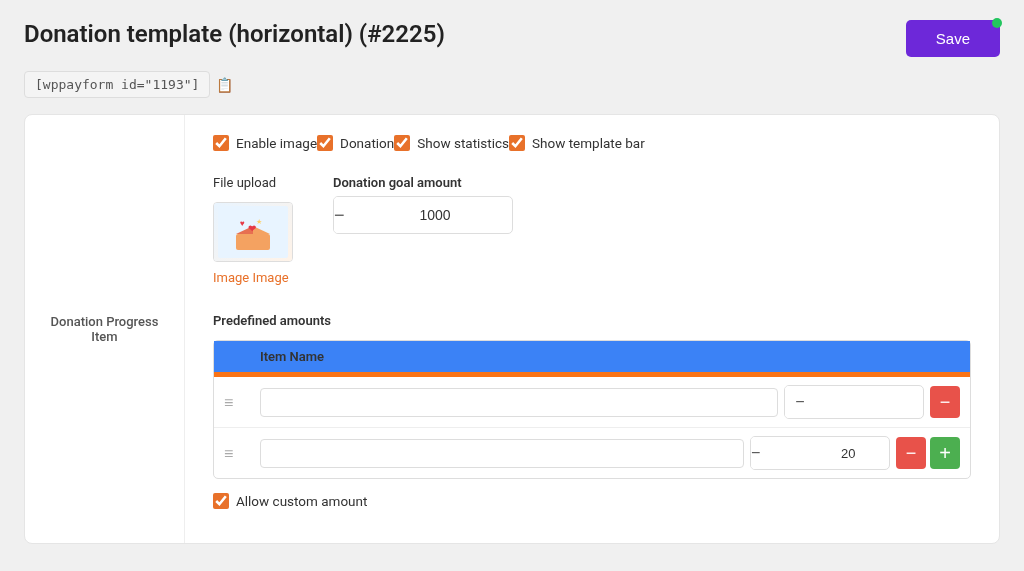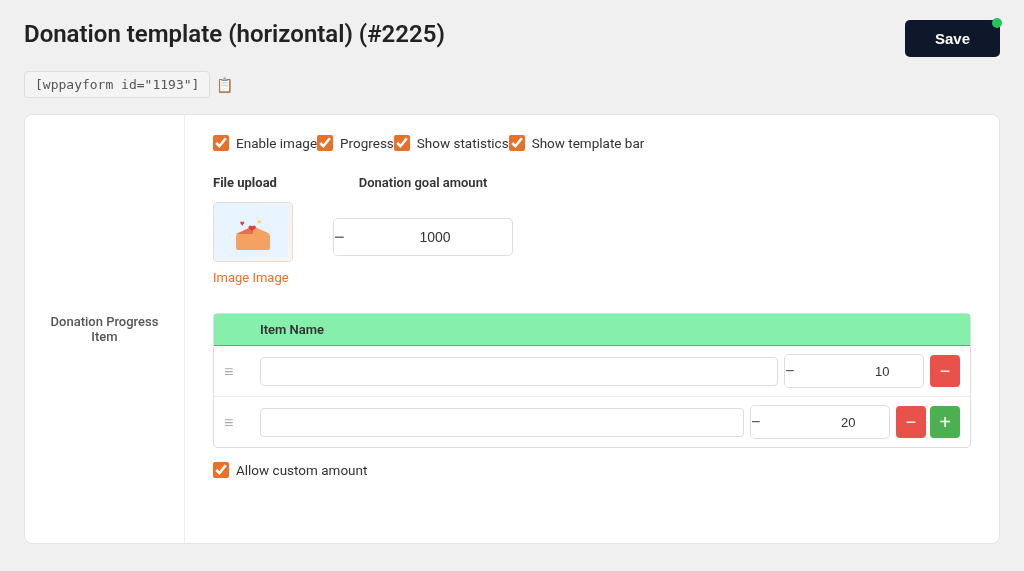--- a/index.html
+++ b/index.html
@@ -26,27 +26,27 @@
       font-weight: 600;
       color: #222;
     }
     .header-right {
       display: flex;
       align-items: center;
       gap: 10px;
       position: relative;
     }
     .save-btn {
-      background: #0f172a;
+      background: #6d28d9;
       color: #fff;
       border: none;
       border-radius: 5px;
       padding: 10px 30px;
       font-size: 15px;
-      font-weight: 700;
+      font-weight: 400;
       cursor: pointer;
     }
     .green-dot {
       width: 10px;
       height: 10px;
       background: #22c55e;
       border-radius: 50%;
       position: absolute;
       top: -2px;
       right: -2px;
@@ -120,21 +120,21 @@
       align-items: flex-start;
       margin-bottom: 28px;
     }
     .file-upload-section {
       display: flex;
       flex-direction: column;
       gap: 8px;
     }
     .file-upload-label {
       font-size: 13px;
-      font-weight: 700;
+      font-weight: 400;
       color: #333;
       margin-bottom: 4px;
     }
     .image-preview {
       width: 80px;
       height: 60px;
       border: 1px solid #ddd;
       border-radius: 4px;
       overflow: hidden;
       background: #f9f9f9;
@@ -153,22 +153,21 @@
     }
     .change-image-link {
       color: #e8712a;
       font-size: 13px;
       cursor: pointer;
       text-decoration: none;
     }
     .donation-goal-section {
       display: flex;
       flex-direction: column;
-      gap: 24px;
-      align-items: center;
+      gap: 2px;
     }
     .donation-goal-label {
       font-size: 13px;
       font-weight: 600;
       color: #333;
       margin-bottom: 4px;
     }
     .number-input-group {
       display: flex;
       align-items: center;
@@ -208,22 +207,22 @@
       margin-bottom: 12px;
     }
     .amounts-table {
       border: 1px solid #ddd;
       border-radius: 5px;
       overflow: visible;
       width: 100%;
     }
     .table-header {
       display: flex;
-      background: #86efac;
-      border-bottom: 1px solid #f97316;
+      background: #3b82f6;
+      border-bottom: 5px solid #f97316;
       padding: 8px 10px;
     }
     .th-drag { width: 36px; }
     .th-name { flex: 1; font-size: 13px; font-weight: 600; color: #333; }
     .th-price { width: 180px; font-size: 13px; font-weight: 600; color: #333; }
     .th-actions { width: 80px; }
     .table-row {
       display: flex;
       align-items: center;
       padding: 8px 10px;
@@ -346,21 +345,21 @@
 
     <div class="form-panel">
 
       <div class="checkbox-row">
         <label class="checkbox-item">
           <input type="checkbox" checked="" style="">
           <span>Enable image</span>
         </label>
         <label class="checkbox-item">
           <input type="checkbox" checked="" style="">
-          <span>Progress</span>
+          <span>Donation</span>
         </label>
         <label class="checkbox-item">
           <input type="checkbox" checked="" style="">
           <span>Show statistics</span>
         </label>
         <label class="checkbox-item">
           <input type="checkbox" checked="" style="">
           <span>Show template bar</span>
         </label>
       </div>
@@ -394,33 +393,33 @@
           <div class="donation-goal-label">Donation goal amount</div>
           <div class="number-input-group">
             <button class="num-btn">−</button>
             <input class="num-input" type="text" value="1000" style="">
 
           </div>
         </div>
       </div>
 
       <div class="predefined-amounts-section">
+        <div class="predefined-label">Predefined amounts</div>
         <div class="amounts-table">
           <div class="table-header">
             <div class="th-drag"></div>
             <div class="th-name">Item Name</div>
             <div class="th-actions"></div>
           </div>
 
           <div class="table-row">
             <div class="drag-handle">≡</div>
             <input class="name-input" type="text" value="" style="">
             <div class="price-group">
               <button class="price-btn">−</button>
-              <input class="price-input" type="text" value="10" style="">
 
             </div>
             <div class="row-actions">
               <button class="delete-btn">−</button>
             </div>
           </div>
 
           <div class="table-row">
             <div class="drag-handle">≡</div>
             <input class="name-input" type="text" value="" style="">

